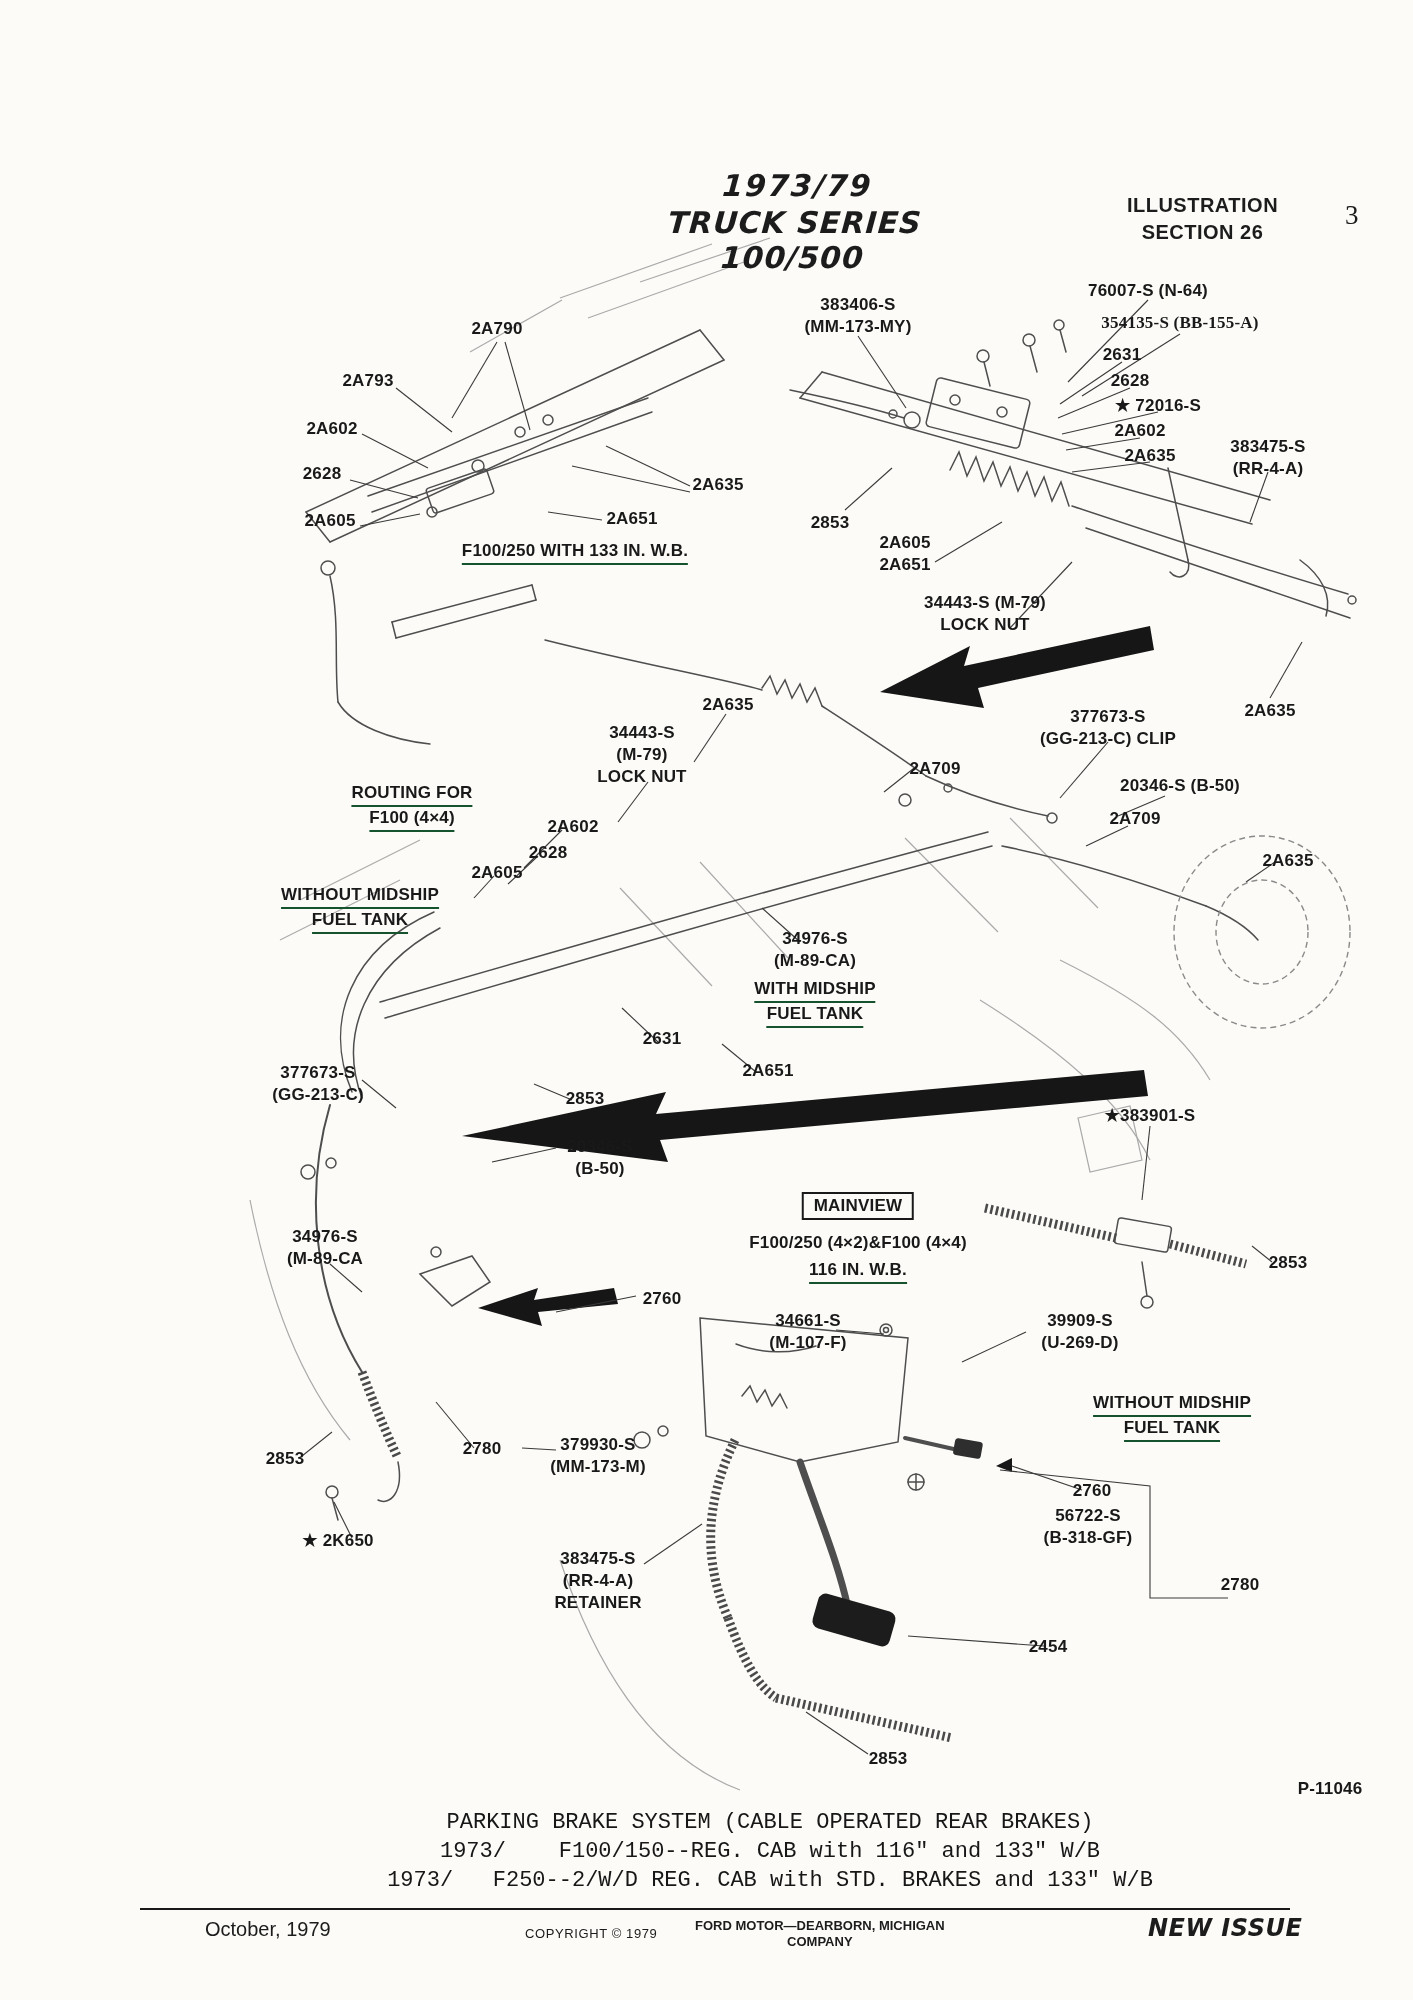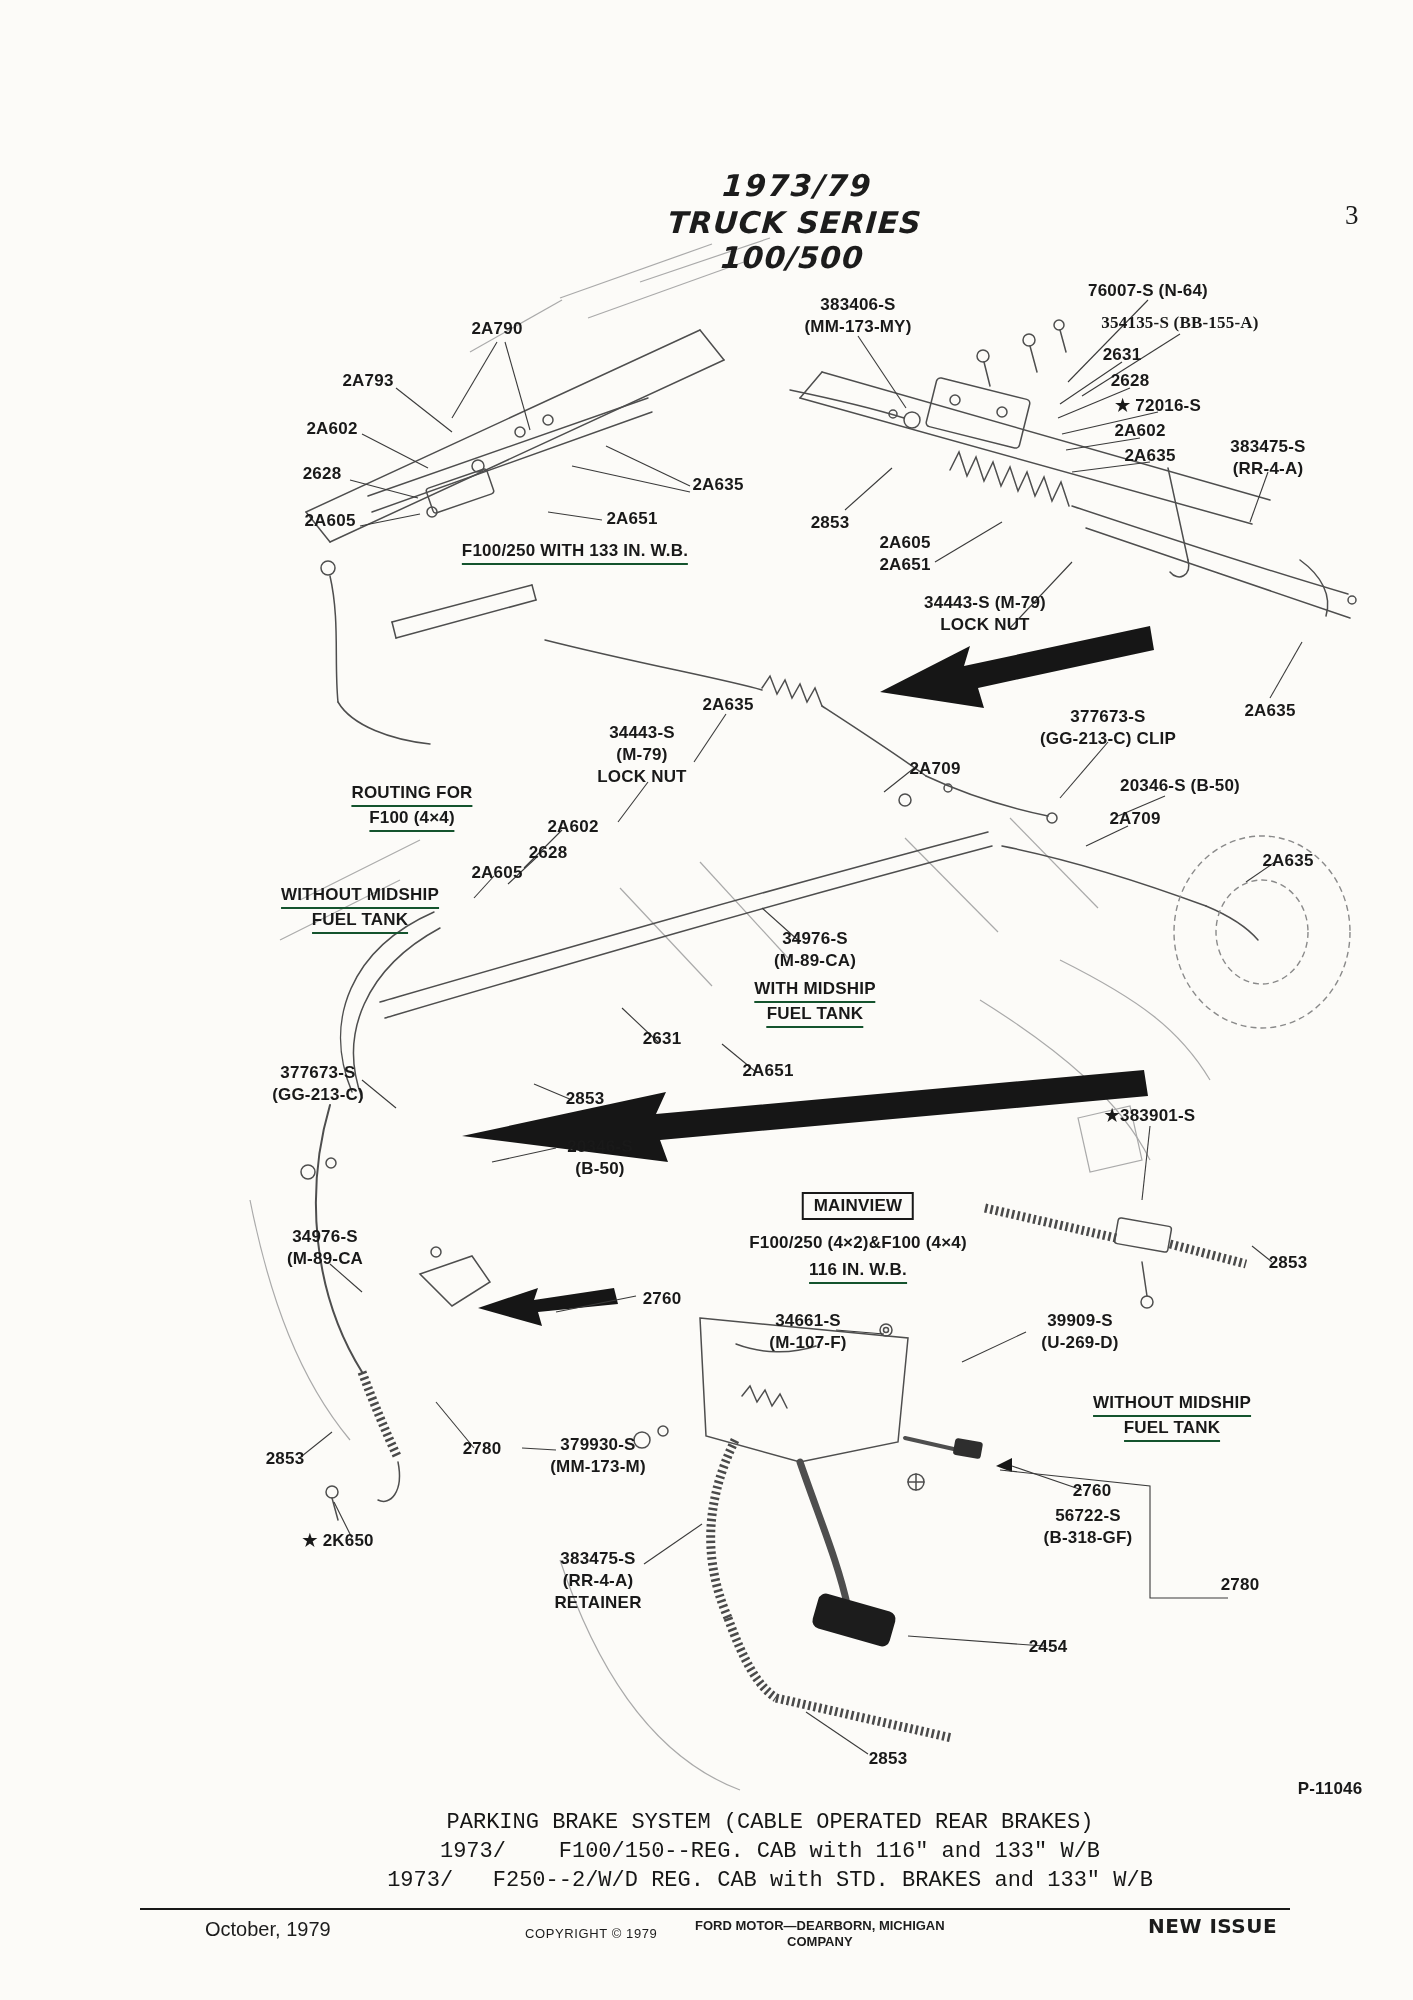--- a/index.html
+++ b/index.html
@@ -42,21 +42,21 @@
     font-family:"Liberation Mono",monospace;font-size:22px;font-weight:400;
     color:#171717;
   }
   .cap-line{white-space:pre;line-height:29px;}
   
   .footer-zone{position:absolute;left:0;top:1900px;width:1413px;height:100px;}
   .footer-rule{position:absolute;left:140px;top:8px;width:1150px;border-top:2.5px solid #191919;}
   .footer-date{position:absolute;left:205px;top:18px;font-family:Liberation Sans, sans-serif;font-size:20px;}
   .footer-copyright{position:absolute;left:525px;top:26px;font-size:13px;font-weight:400;letter-spacing:.6px;}
   .footer-company{position:absolute;left:695px;top:18px;font-size:13px;line-height:1.25;text-align:center;font-weight:600;}
-  .footer-issue{position:absolute;left:1148px;top:14px;font-family:"DejaVu Sans",sans-serif;font-size:20px;font-weight:bold;letter-spacing:.5px;}
+  .footer-issue{position:absolute;left:1148px;top:14px;font-family:"DejaVu Sans",sans-serif;font-size:24px;font-weight:bold;font-style:italic;letter-spacing:.5px;}
 </style>
 </head>
 <body>
 
 <svg class="sketch" width="1413" height="2000" viewBox="0 0 1413 2000">
 
   <g stroke="#aaaaaa" stroke-width="1.2" fill="none">
     <path d="M560,298 L712,244"></path>
       <path d="M588,318 L744,262"></path>
     <path d="M470,352 L562,300"></path>
@@ -241,20 +241,24 @@
       <line x1="868" y1="1754" x2="806" y2="1712"></line>
     <polyline points="1000,1470 1150,1486 1150,1598 1228,1598" fill="none"></polyline>
   </g>
 </svg>
 
 <div class="header layer">
   <div class="title-block">
     <div class="title-l1">1973/79</div>
     <div class="title-l2">TRUCK SERIES 100/500</div>
   </div>
+  <div class="illus-block">
+    <div>ILLUSTRATION</div>
+    <div>SECTION 26</div>
+  </div>
   <div class="page-number">3</div>
 </div>
 
 <div id="labels" class="layer">
     <div class="plabel" style="left: 497px; top: 318px;">
       <span class="pline">2A790</span>
     </div>
     <div class="plabel" style="left: 368px; top: 370px;">
       <span class="pline">2A793</span>
     </div>

